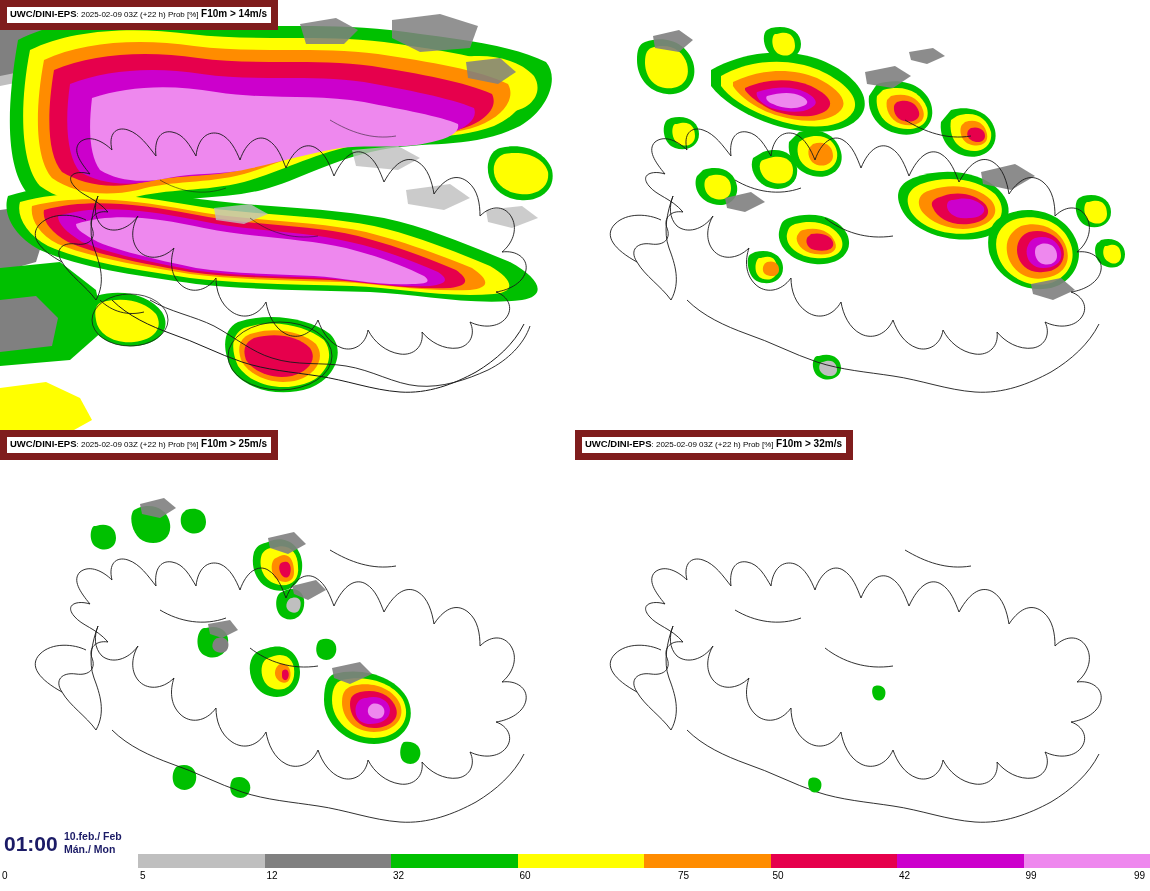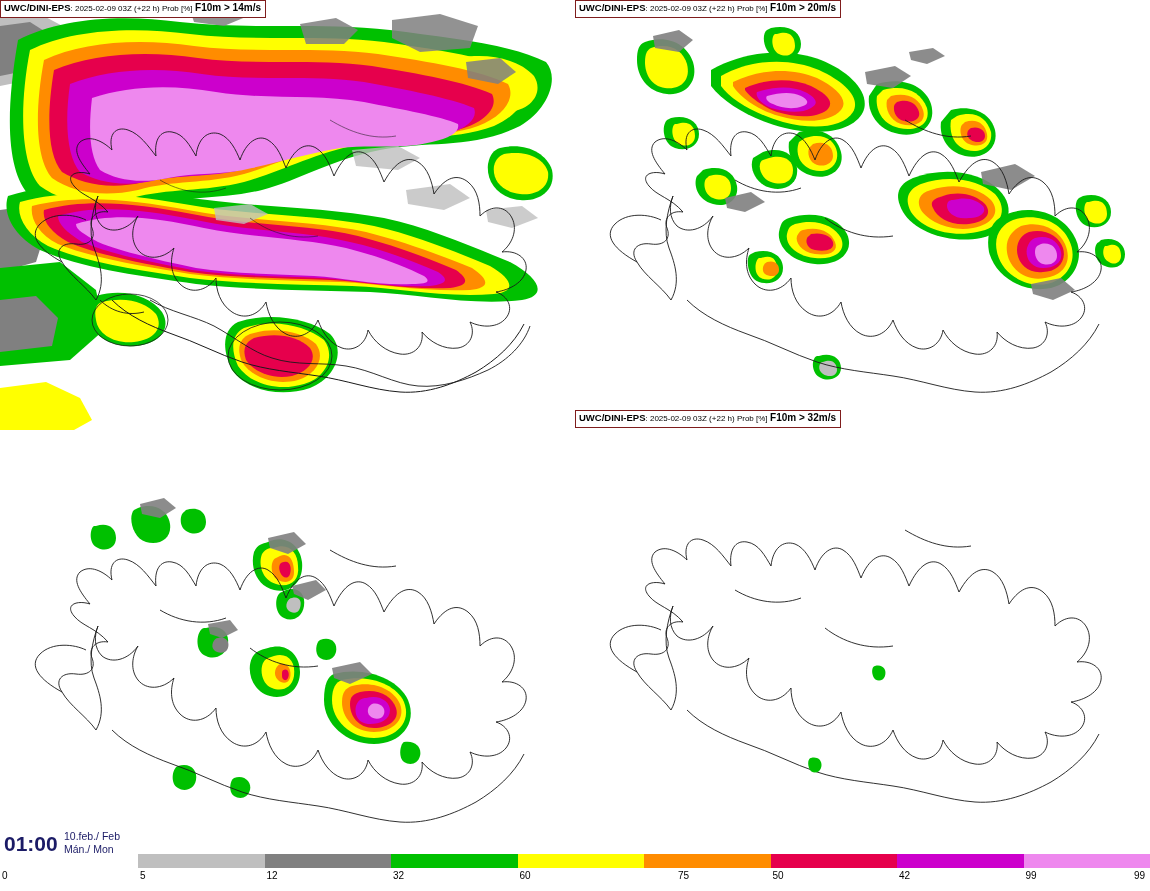--- a/index.html
+++ b/index.html
@@ -5,42 +5,42 @@
   html,body{margin:0;padding:0;background:#ffffff;}
   body{width:1150px;height:891px;position:relative;overflow:hidden;
        font-family:"Liberation Sans",sans-serif;}
 
   .grid{position:absolute;left:0;top:0;width:1150px;height:860px;}
 
   .panel{position:absolute;width:575px;height:430px;overflow:hidden;background:#ffffff;}
   .p0{left:0;top:0;}
   .p1{left:575px;top:0;}
   .p2{left:0;top:430px;}
-  .p3{left:575px;top:410px;text-align:right;}
+  .p3{left:575px;top:430px;text-align:right;}
 
   .map-svg{position:absolute;left:0;top:0;width:575px;height:430px;}
 
   
   .titlebox{
     position:absolute;left:0;top:0;z-index:40;
-    background:#ffffff;border:1px solid #7f1d1d;
+    background:#ffffff;border:7px solid #7f1d1d;
     padding:1px 4px 2px 3px;
     white-space:nowrap;line-height:12px;
     font-size:9px;color:#000000;
   }
   .p1 .titlebox,.p3 .titlebox{left:0;}
   .t-model{font-weight:bold;font-size:9.5px;}
   .t-run{font-size:8px;}
   .t-var{font-weight:bold;font-size:10px;}
 
   
   .bottom{position:absolute;left:0;top:827px;width:1076px;height:64px;background:#ffffff;}
   .timebox{position:absolute;left:0;top:0;width:138px;height:36px;}
   .clock{position:absolute;left:4px;top:5px;font-size:21px;font-weight:bold;color:#1b1b66;letter-spacing:0px;}
-  .dates{position:absolute;left:64px;top:3px;font-size:10.5px;font-weight:normal;color:#1b1b66;line-height:13px;}
+  .dates{position:absolute;left:64px;top:3px;font-size:10.5px;font-weight:bold;color:#1b1b66;line-height:13px;}
 
   
   .cbar{position:absolute;left:138px;top:27px;width:1012px;height:14px;display:flex;}
   .cbar div{height:14px;flex:1;}
   .cbar-labels{position:absolute;left:0;top:43px;width:1150px;height:14px;}
   .cbl{position:absolute;font-size:10px;color:#000000;top:0;}
 
   .legend-zero{position:absolute;left:2px;top:43px;font-size:10px;color:#000000;}
 </style>
 </head>
@@ -363,24 +363,20 @@
           <path d="M112,300 C128,316 150,326 172,334 C196,342 218,354 242,362
                    C266,370 292,372 318,376 C346,380 372,390 400,392
                    C428,394 454,384 476,372 C496,360 514,344 524,324"></path>
           <path d="M250,218 C268,232 292,240 318,236"></path>
           <path d="M330,120 C350,132 372,140 396,136"></path>
           <path d="M160,180 C180,192 204,196 226,188"></path>
         </g>
       </g>
     </svg>
 
-    <div class="titlebox">
-      <span class="t-model">UWC/DINI-EPS</span><span class="t-run">: </span><span class="t-run">2025-02-09 03Z (+22 h) Prob [%]</span>
-      <span class="t-var">F10m &gt; 20m/s</span>
-    </div>
   </div>
 
   <div class="panel p2">
     <svg class="map-svg" viewBox="0 0 575 430" preserveAspectRatio="none">
       <defs>
           <clipPath id="clipC">
             <rect x="0" y="0" width="575" height="430"></rect>
           </clipPath>
         </defs>
       <g clip-path="url(#clipC)">
@@ -478,20 +474,24 @@
           <path d="M112,300 C128,316 150,326 172,334 C196,342 218,354 242,362
                    C266,370 292,372 318,376 C346,380 372,390 400,392
                    C428,394 454,384 476,372 C496,360 514,344 524,324"></path>
           <path d="M250,218 C268,232 292,240 318,236"></path>
           <path d="M330,120 C350,132 372,140 396,136"></path>
           <path d="M160,180 C180,192 204,196 226,188"></path>
         </g>
       </g>
     </svg>
 
+    <div class="titlebox">
+      <span class="t-model">UWC/DINI-EPS</span><span class="t-run">: </span><span class="t-run">2025-02-09 03Z (+22 h) Prob [%]</span>
+      <span class="t-var">F10m &gt; 25m/s</span>
+    </div>
   </div>
 
   <div class="panel p3">
     <svg class="map-svg" viewBox="0 0 575 430" preserveAspectRatio="none">
       <defs>
           <clipPath id="clipD">
             <rect x="0" y="0" width="575" height="430"></rect>
           </clipPath>
         </defs>
       <g clip-path="url(#clipD)">

